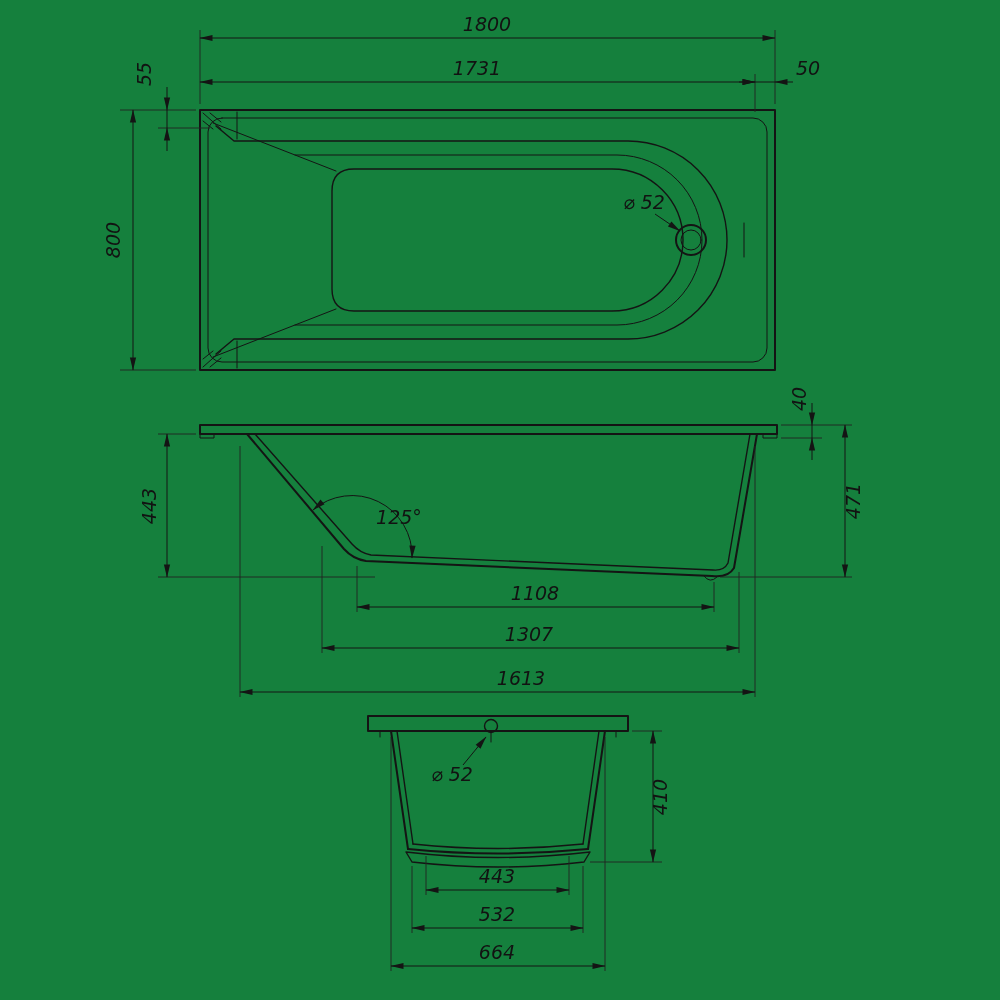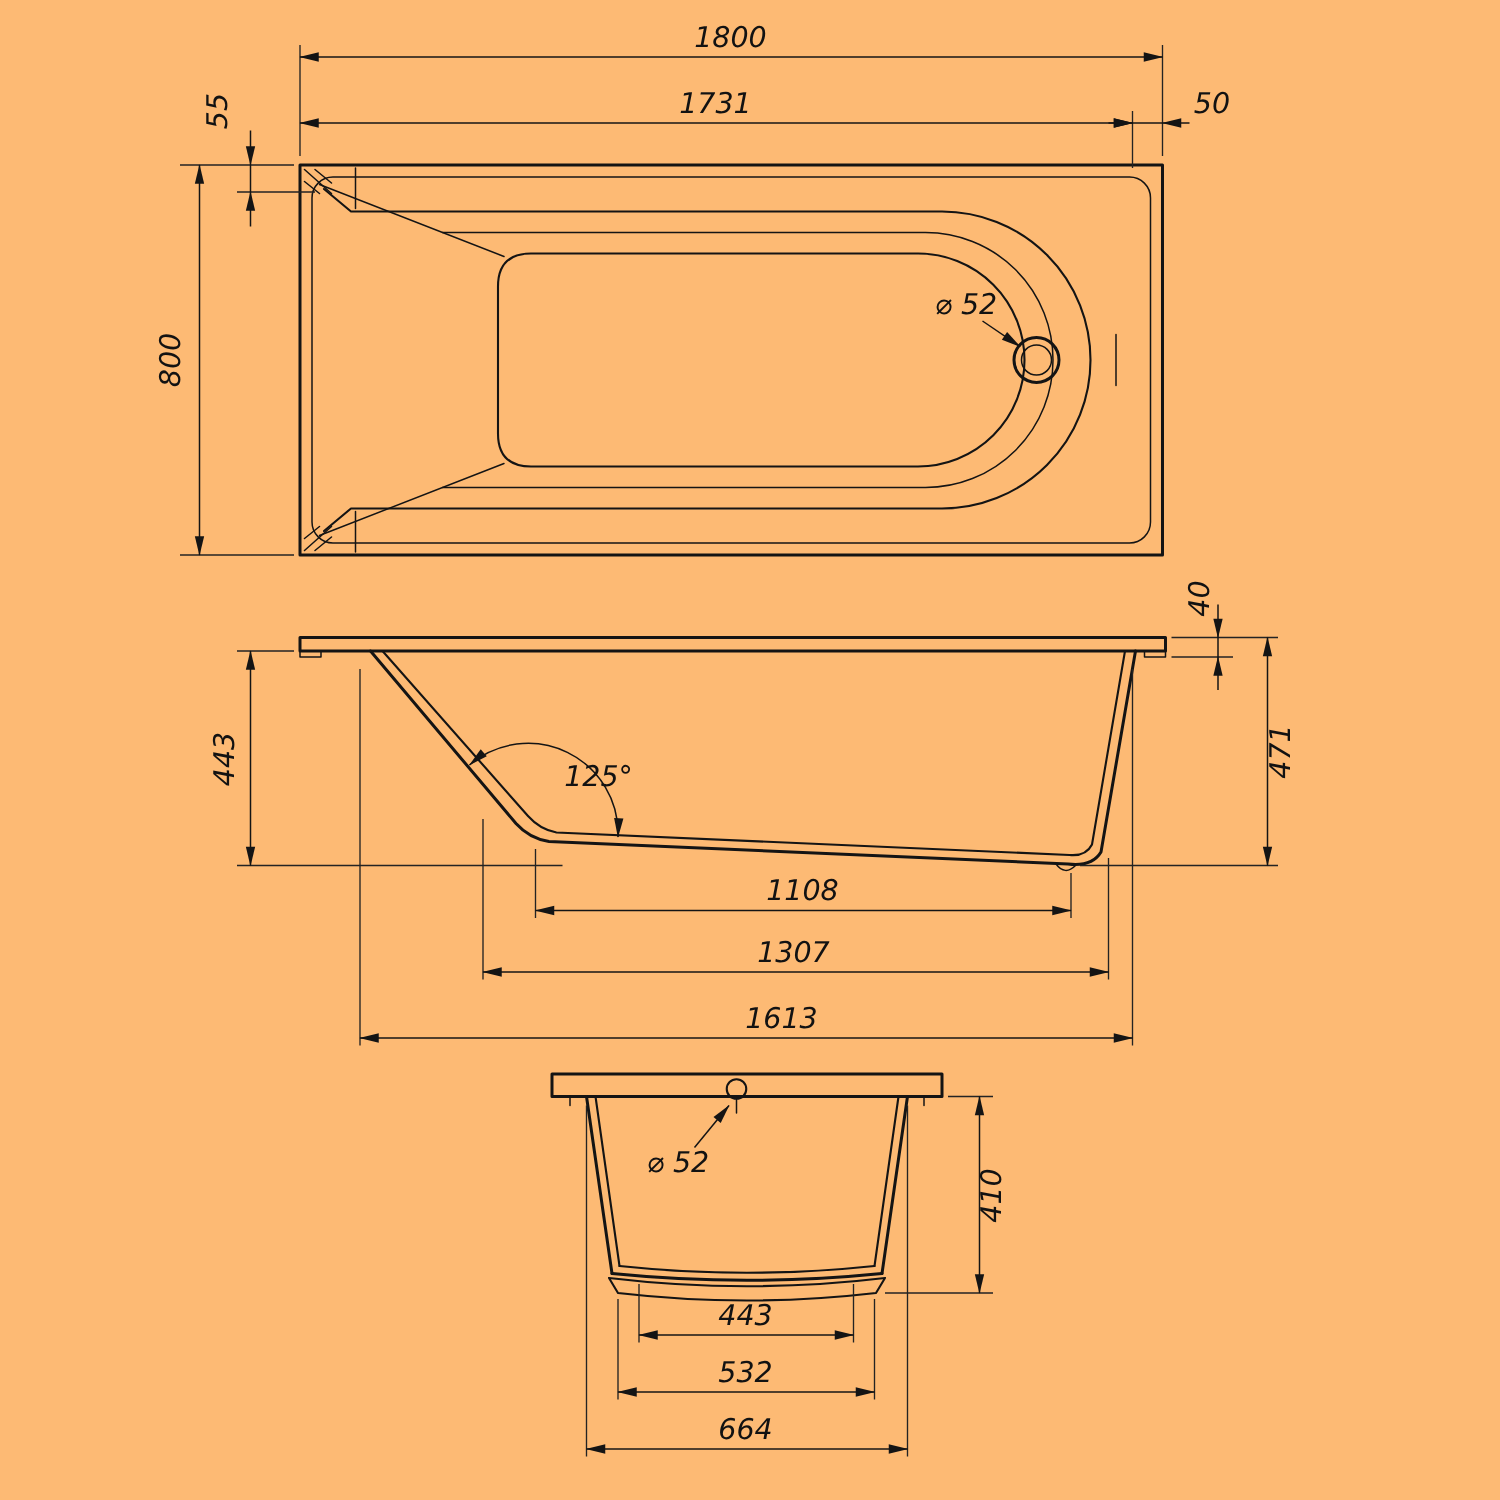--- a/index.html
+++ b/index.html
@@ -1,16 +1,16 @@
 <!DOCTYPE html>
 <html><head>
 <meta charset="utf-8">
 <style>
   html,body{margin:0;padding:0;background:#ffffff;}
-  .stage{position:relative;width:1000px;height:1000px;background:#fdba74;overflow:hidden;}
+  .stage{position:relative;width:1000px;height:1000px;background:#15803d;overflow:hidden;}
   svg{display:block;}
   .o2 {stroke:#141414;stroke-width:2;fill:none;stroke-linejoin:round;stroke-linecap:round;}
   .o15{stroke:#141414;stroke-width:1.4;fill:none;stroke-linejoin:round;stroke-linecap:round;}
   .o1 {stroke:#141414;stroke-width:1;fill:none;stroke-linejoin:round;stroke-linecap:round;}
   .ext{stroke:#232323;stroke-width:0.9;fill:none;}
   .dim{stroke:#141414;stroke-width:1;fill:none;}
   text{font-family:"DejaVu Sans",sans-serif;font-style:italic;font-size:19px;fill:#121212;text-anchor:middle;}
 </style>
 </head>
 <body>

